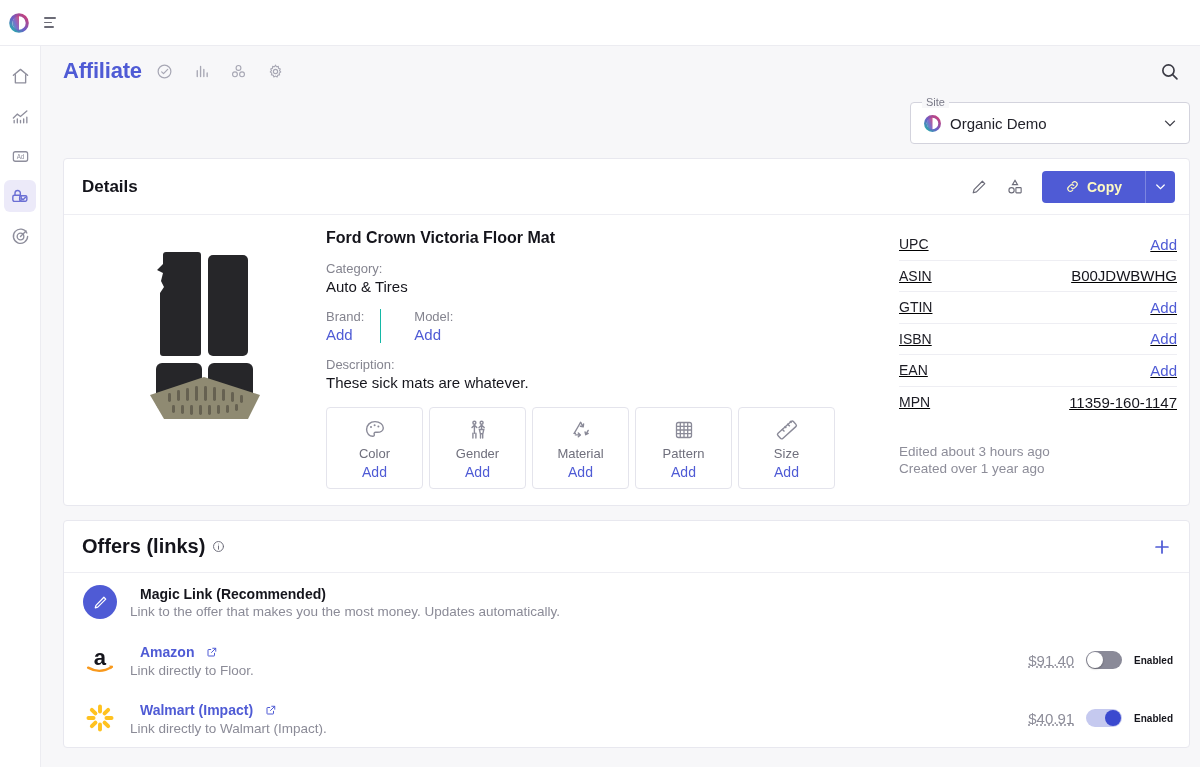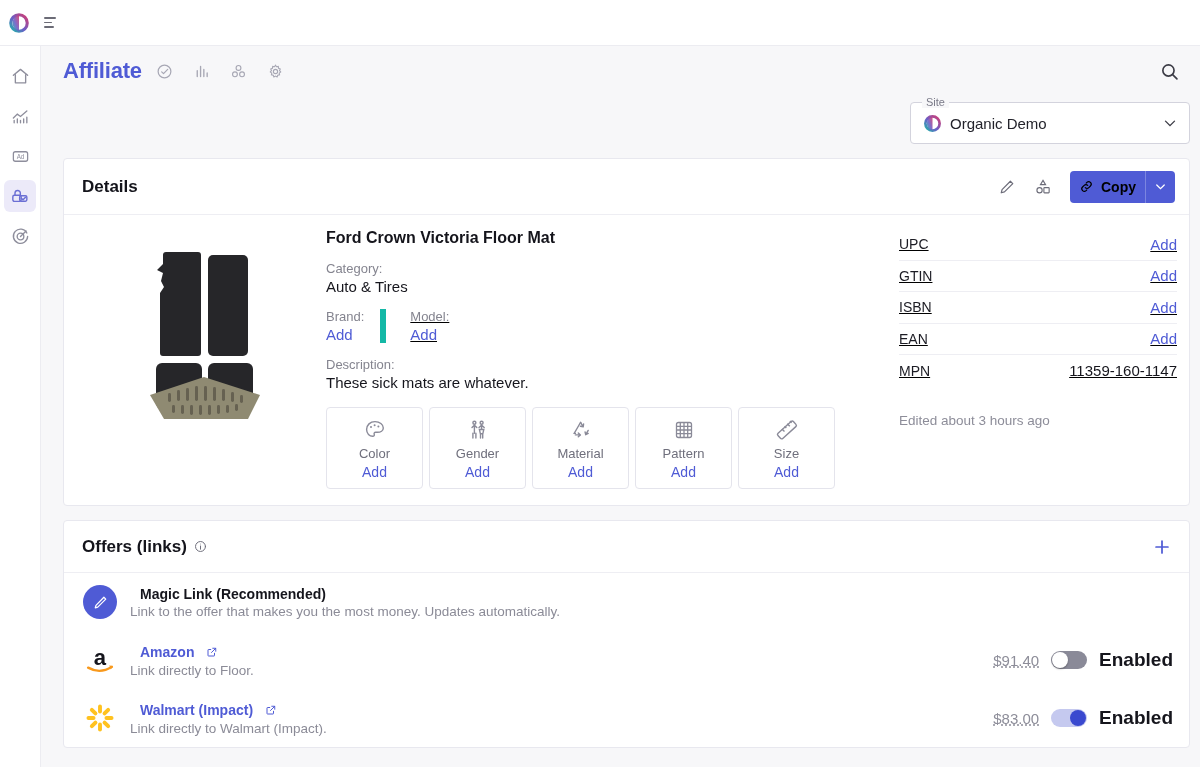--- a/index.html
+++ b/index.html
@@ -78,42 +78,42 @@
   }
   .card-head {
     height: 56px; display: flex; align-items: center;
     padding: 0 14px 0 18px; border-bottom: 1px solid #eeeef3;
   }
   .card-title { font-size: 17px; font-weight: 700; color: #14141b; }
   .card-head-actions { margin-left: auto; display: flex; align-items: center; gap: 18px; }
   .icon-btn { color: #6c6c79; cursor: pointer; display: flex; }
   .copy-group { display: flex; height: 32px; border-radius: 4px; overflow: hidden; }
   .copy-main {
-    background: #4f5bd5; color:#000000; font-size: 14px; font-weight: 700;
-    display: flex; align-items: center; gap: 7px; padding: 0 9px; cursor: pointer;
+    background: #4f5bd5; color:#fef9c3; font-size: 14px; font-weight: 700;
+    display: flex; align-items: center; gap: 7px; padding: 0 23px; cursor: pointer;
   }
   .copy-split {
     background: #4f5bd5; color:#fff; width: 30px;
     display: flex; align-items: center; justify-content: center;
     border-left: 1px solid #7c85e0; cursor: pointer;
   }
 
   
   .details-body { display: flex; padding: 14px 0 16px 0; }
   .prod-img-col { width: 262px; display: flex; justify-content: center; padding-top: 6px; }
   .mat-art { width: 150px; height: 185px; position: relative; }
 
   .info-col { flex: 1; padding-right: 10px; }
   .prod-name { font-size: 16px; font-weight: 700; color:#14141b; margin-bottom: 14px; }
   .fld-label { font-size: 13px; color: #84848f; margin-bottom: 2px; }
   .fld-value { font-size: 15px; color:#16161d; }
   .row-gap { margin-bottom: 14px; }
   .bm-row { display: flex; gap: 0; margin-bottom: 14px; }
   .bm-cell { padding-right: 16px; }
-  .bm-cell + .bm-cell { border-left: 6px solid #14b8a6; padding-left: 24px; text-decoration: underline; }
+  .bm-cell + .bm-cell { border-left: 1px solid #14b8a6; padding-left: 33px; }
   .lnk { color:#4f5bd5; font-size:15px; cursor:pointer; }
 
   .attr-row { display: flex; gap: 6px; margin-top: 16px; }
   .attr-chip {
     width: 97px; height: 82px; border: 1px solid #e4e4ec; border-radius: 4px;
     display: flex; flex-direction: column; align-items: center; justify-content: center;
     gap: 3px; cursor: pointer; background:#fff;
   }
   .attr-ic { color:#8a8a98; height: 26px; display:flex; align-items:center; }
   .attr-name { font-size: 13px; color:#6f6f7c; }
@@ -132,38 +132,38 @@
   .tags-title { font-size: 15px; font-weight: 700; color:#14141b; }
   .tags-edit { font-size: 14px; color:#4f5bd5; cursor:pointer; }
   .meta-line { font-size: 13.5px; color:#8d8d99; margin-top: 2px; }
   .meta-first { margin-top: 26px; }
 
   
   .offers-head {
     height: 52px; display:flex; align-items:center; padding: 0 16px 0 18px;
     border-bottom: 1px solid #eeeef3;
   }
-  .offers-title { font-size: 17px; font-weight:700; color:#14141b; display:flex; align-items:center; gap:7px; }
+  .offers-title { font-size: 20px; font-weight:700; color:#14141b; display:flex; align-items:center; gap:7px; }
   .plus-btn { margin-left:auto; color:#4f5bd5; cursor:pointer; display:flex; }
   .offer-row { display: flex; align-items: center; padding: 11px 16px 11px 18px; gap: 12px; }
   .offer-ic { width: 36px; height: 36px; display:flex; align-items:center; justify-content:center; flex:0 0 36px; }
   .magic-circle { width:34px; height:34px; border-radius:50%; background:#4f5bd5; display:flex; align-items:center; justify-content:center; }
   .offer-text { flex: 1; }
   .offer-title { font-size: 14px; font-weight: 700; color:#15151c;padding-left:10px; }
   .offer-title.link { color:#4f5bd5; display:inline-flex; align-items:center; gap:12px; cursor:pointer; }
   .offer-sub { font-size: 13.5px; color:#8b8b97; margin-top: 2px; }
   .offer-right { display:flex; align-items:center; gap:12px; }
   .price { font-size: 15px; color:#8d8d99; text-decoration: underline; text-decoration-style: dotted; }
   .toggle { width: 36px; height: 18px; border-radius: 9px; position: relative; cursor: pointer; }
   .toggle.off { background: #8a8a98; }
   .toggle.on  { background: #c5c9ef; }
   .knob { position:absolute; top:1px; width:16px; height:16px; border-radius:50%; }
   .toggle.off .knob { left: 1px; background:#ffffff; box-shadow:0 1px 2px rgba(0,0,0,.3); }
   .toggle.on  .knob { left: 19px; background:#3a49cf; }
-  .enabled-lbl { font-size: 19px; font-weight: 700; color:#15151c; }
+  .enabled-lbl { font-size: 10px; font-weight: 700; color:#15151c; }
 </style>
 </head>
 <body>
 
 <div class="topbar">
   <span style="display:flex;">
     <svg class="brand-logo" viewBox="0 0 24 24">
       <defs>
           <linearGradient id="lg" x1="0" y1="1" x2="1" y2="0">
         <stop offset="0%" stop-color="#1fb6a8"></stop>
@@ -424,38 +424,43 @@
           </div>
         </div>
       </div>
 
       <div class="ident-col">
         <div class="ident-row">
           <span class="ident-key">UPC</span>
           <span class="ident-val add">Add</span>
         </div>
         <div class="ident-row">
+          <span class="ident-key">ASIN</span>
+          <span class="ident-val">B00JDWBWHG</span>
+        </div>
+        <div class="ident-row">
           <span class="ident-key">GTIN</span>
           <span class="ident-val add">Add</span>
         </div>
         <div class="ident-row">
           <span class="ident-key">ISBN</span>
           <span class="ident-val add">Add</span>
         </div>
         <div class="ident-row">
           <span class="ident-key">EAN</span>
           <span class="ident-val add">Add</span>
         </div>
         <div class="ident-row" style="border-bottom:none;">
           <span class="ident-key">MPN</span>
           <span class="ident-val">11359-160-1147</span>
         </div>
 
 
         <div class="meta-line meta-first">Edited about 3 hours ago</div>
+        <div class="meta-line">Created over 1 year ago</div>
       </div>
     </div>
   </div>
 
   <div class="card">
     <div class="offers-head">
       <div class="offers-title">
         <span>Offers (links)</span>
         <svg width="13" height="13" viewBox="0 0 24 24" fill="none" stroke="#6c6c79" stroke-width="1.8" stroke-linecap="round">
           <circle cx="12" cy="12" r="9.2"></circle>
@@ -533,21 +538,21 @@
           <span>Walmart (Impact)</span>
           <svg width="12" height="12" viewBox="0 0 24 24" fill="none" stroke="currentColor" stroke-width="2" stroke-linecap="round" stroke-linejoin="round">
             <path d="M13.5 4.5H19.5V10.5"></path>
               <path d="M19.5 4.5L11 13"></path>
               <path d="M17 14.5v4.5a1 1 0 0 1-1 1H5a1 1 0 0 1-1-1V8a1 1 0 0 1 1-1h4.5"></path>
           </svg>
         </span>
         <div class="offer-sub">Link directly to Walmart (Impact).</div>
       </div>
       <div class="offer-right">
-        <span class="price">$83.00</span>
+        <span class="price">$40.91</span>
         <span class="toggle on">
             <span class="knob"></span>
           </span>
         <span class="enabled-lbl">Enabled</span>
       </div>
     </div>
   </div>
 
 </div>
 

